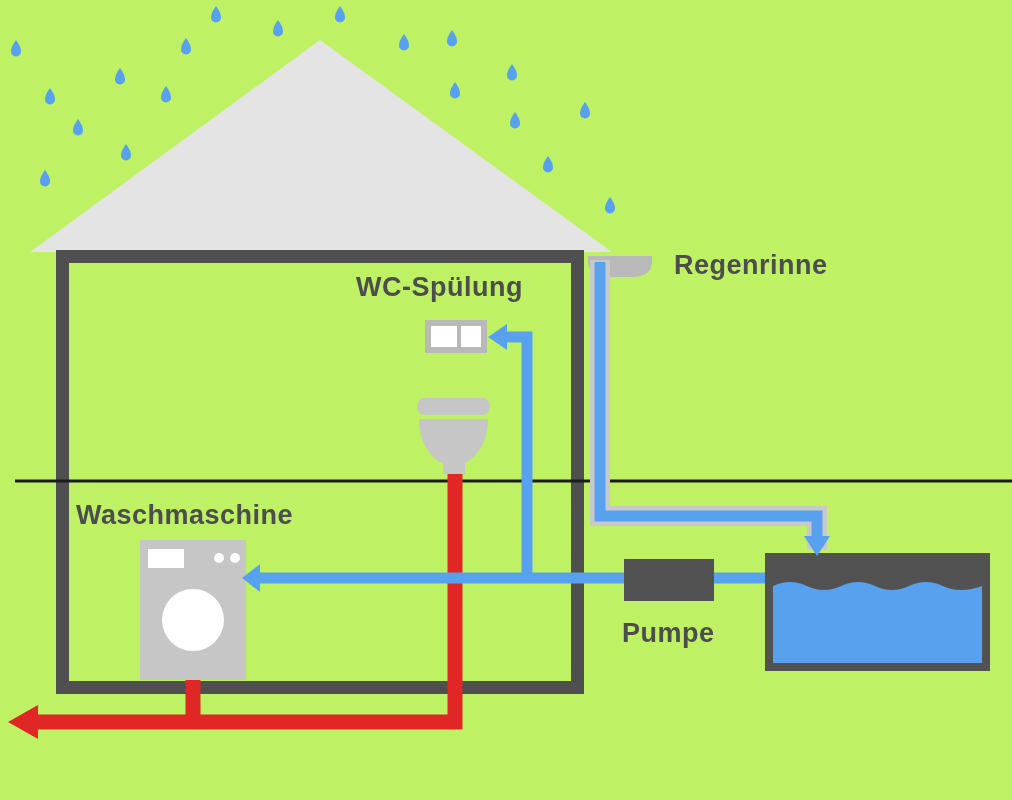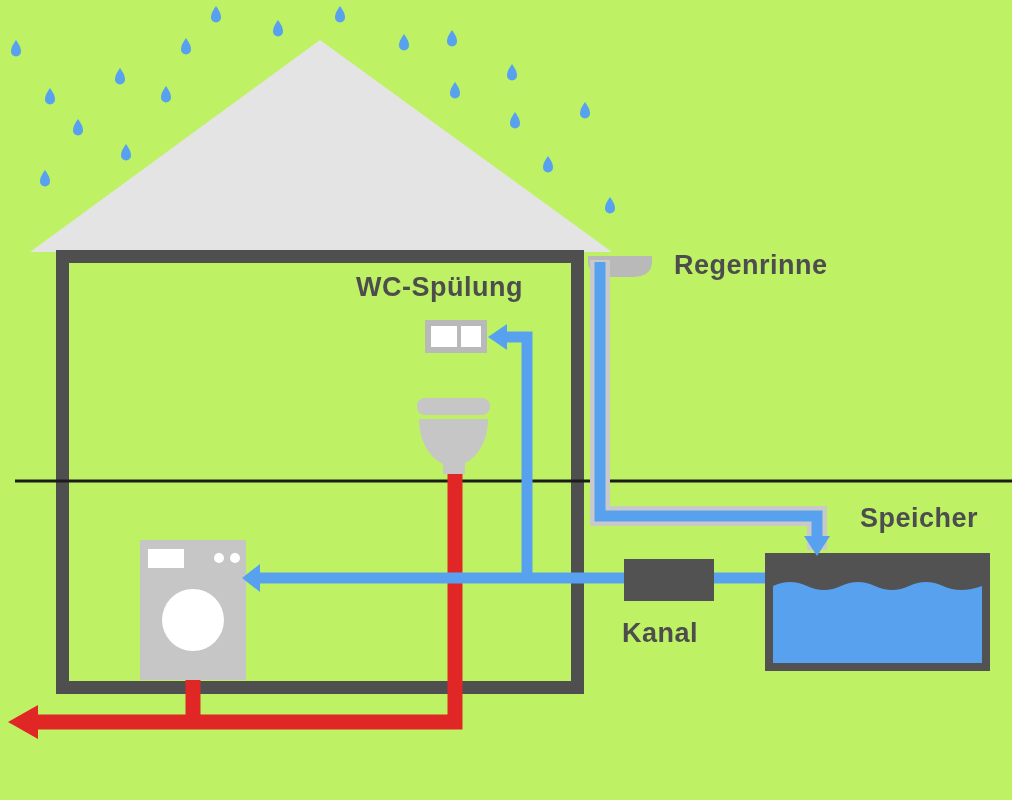--- a/index.html
+++ b/index.html
@@ -125,16 +125,16 @@
     <g>
       <polyline class="bluepipe" points="527,578 527,337 505,337"></polyline>
       <polygon class="bluearrow" points="507,324 507,350 488,337"></polygon>
     </g>
 
     <rect class="darkbox" x="624" y="559" width="90" height="42"></rect>
   </svg>
 
   <div class="lbl" style="left:356px; top:272px;">WC-Spülung</div>
   <div class="lbl" style="left:674px; top:250px;">Regenrinne</div>
-  <div class="lbl" style="left:860px; top:503px;">Speicher</div>
-  <div class="lbl" style="left:622px; top:618px;">Kanal</div>
+  <div class="lbl" style="left:622px; top:618px;">Pumpe</div>
+  <div class="lbl" style="left:76px; top:500px;">Waschmaschine</div>
 
 </div>
 
 </body></html>

